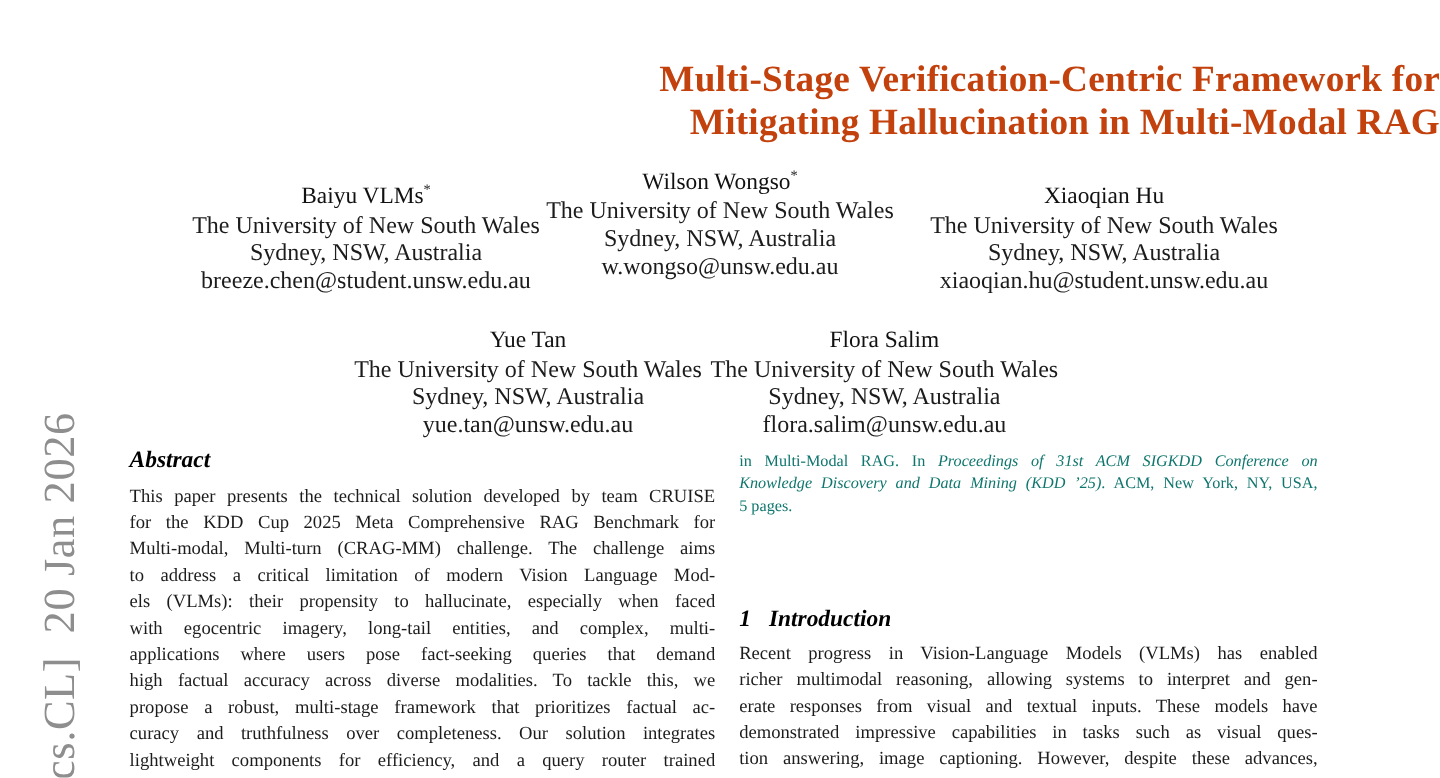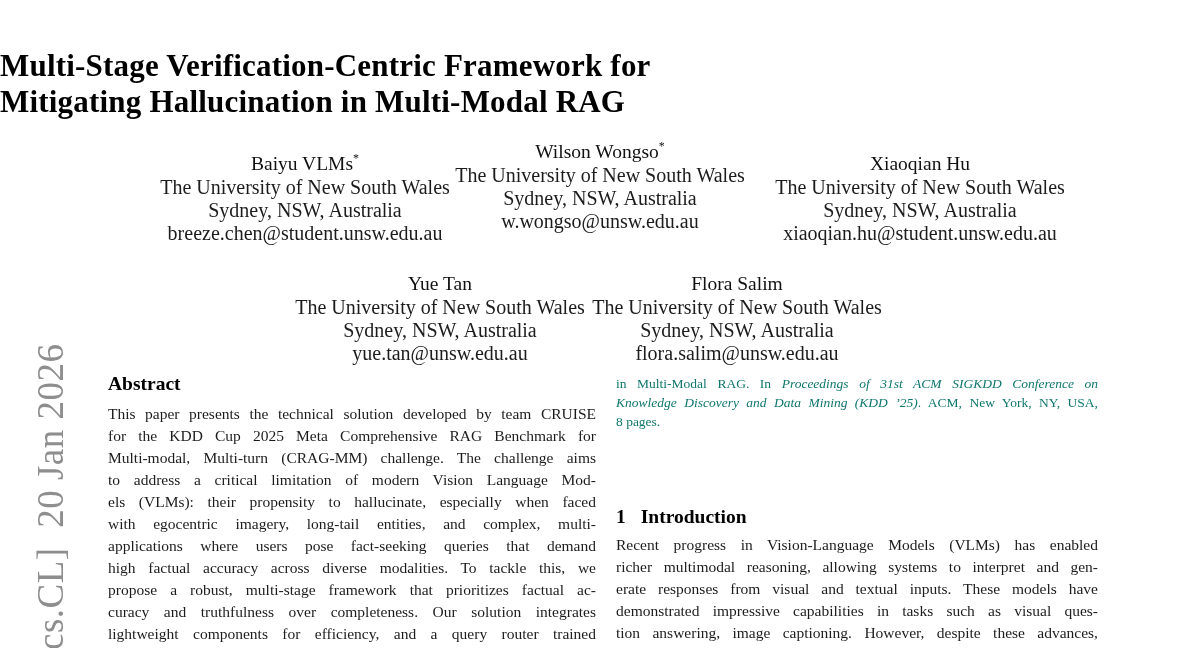--- a/index.html
+++ b/index.html
@@ -12,40 +12,40 @@
     position:absolute; left:30px; top:650px;
     transform:rotate(-90deg); transform-origin:0 0;
     font-family:"Liberation Serif", serif;
     font-size:37px; line-height:42px; color:#8e8e8e;
     white-space:pre; letter-spacing:0.5px;
   }
 
   
   .title {
     position:absolute; top:48px; left:0; width:1200px;
-    text-align:left; font-weight:700; color:#000000;
+    text-align:right; font-weight:700; color:#c2410c;
     font-size:31px; line-height:36px; letter-spacing:0.2px;
   }
 
   
   .author { position:absolute; text-align:center; }
   .author .name { font-size:19.5px; line-height:25px; color:#111; }
   .author .name sup { font-size:12px; }
   .author .meta { font-size:20px; line-height:23px; color:#1c1c1c; }
   .a1 { left:140px; top:146px; width:330px; }
   .a2 { left:435px; top:134px; width:330px; }
   .a3 { left:755px; top:146px; width:330px; }
   .a4 { left:295px; top:266px; width:290px; }
   .a5 { left:592px; top:266px; width:290px; }
 
   
   .col-left  { position:absolute; left:108px; top:372px; width:488px; }
   .col-right { position:absolute; left:616px; top:374px; width:482px; }
 
-  .sec-head { font-family:"Liberation Serif", serif; font-weight:700; font-size:19.5px; line-height:23px; color:#000; }
+  .sec-head { font-family:"Liberation Serif", serif; font-weight:700; font-size:19.5px; line-height:23px; color:#000;font-style:italic; }
   .sec-num { display:inline-block; margin-right:15px; }
 
   .para { margin-top:8px; }
   .jline {
     font-size:15.5px; line-height:22px; height:22px; overflow:hidden;
     text-align:justify; text-align-last:justify;
   }
 
   .citation { }
   .cite-line {
@@ -119,21 +119,21 @@
       <div class="jline">propose a robust, multi-stage framework that prioritizes factual ac-</div>
       <div class="jline">curacy and truthfulness over completeness. Our solution integrates</div>
       <div class="jline">lightweight components for efficiency, and a query router trained</div>
     </div>
   </div>
 
   <div class="col-right">
     <div class="citation">
       <div class="cite-line"><span>in Multi-Modal RAG. In </span><span class="it">Proceedings of 31st ACM SIGKDD Conference on</span></div>
       <div class="cite-line"><span class="it">Knowledge Discovery and Data Mining (KDD ’25)</span><span>. ACM, New York, NY, USA,</span></div>
-      <div class="cite-line last">8 pages.</div>
+      <div class="cite-line last">5 pages.</div>
     </div>
 
     <h2 class="sec-head intro-head"><span class="sec-num">1</span><span>Introduction</span></h2>
 
     <div class="para intro-para">
       <div class="jline">Recent progress in Vision-Language Models (VLMs) has enabled</div>
       <div class="jline">richer multimodal reasoning, allowing systems to interpret and gen-</div>
       <div class="jline">erate responses from visual and textual inputs. These models have</div>
       <div class="jline">demonstrated impressive capabilities in tasks such as visual ques-</div>
       <div class="jline">tion answering, image captioning. However, despite these advances,</div>

